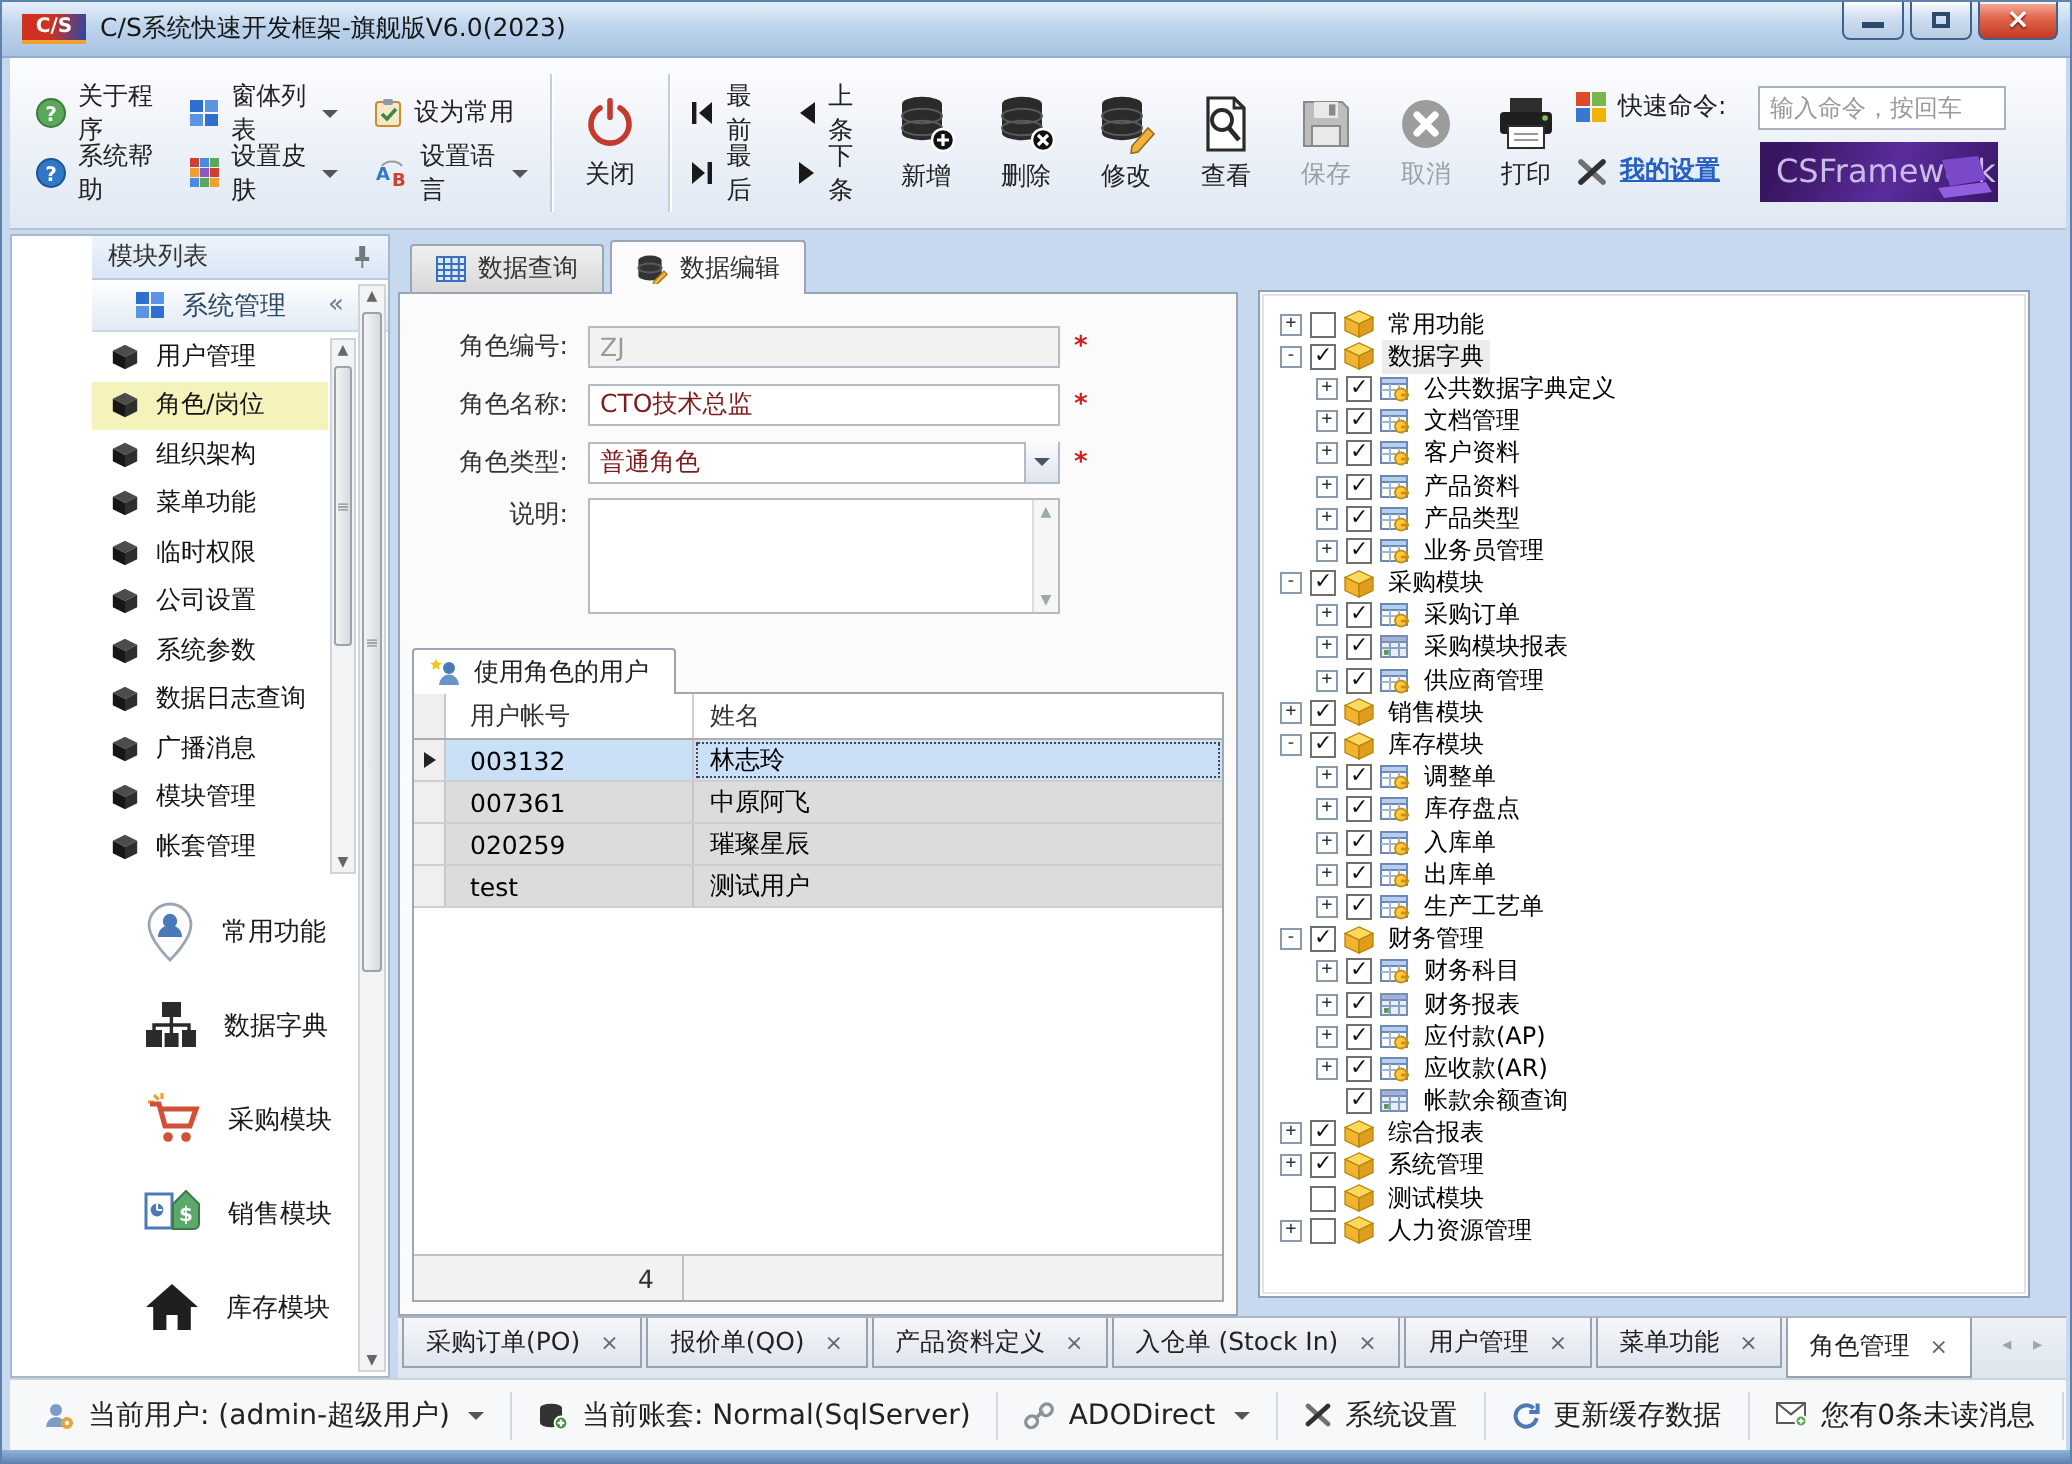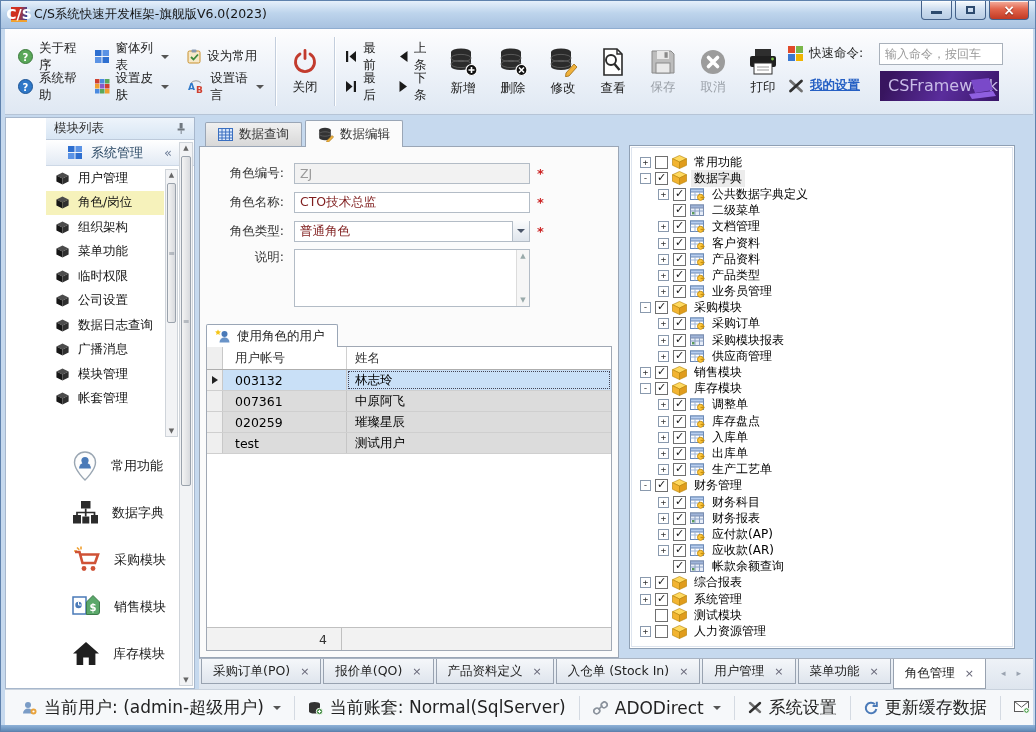--- a/index.html
+++ b/index.html
@@ -3,22 +3,22 @@
 <meta charset="utf-8">
 <style>
   * { margin:0; padding:0; box-sizing:border-box; }
   html,body { width:1036px; height:732px; font-family:"DejaVu Sans","Liberation Sans",sans-serif; }
   .window { position:relative; width:1036px; height:732px; background:#c6d9ee; border:1px solid #5f82ad; overflow:hidden; }
 
   
   .titlebar { position:absolute; left:0; top:0; width:1036px; height:28px;
     background:linear-gradient(#e6f0fb,#bdd4ec 45%,#a8c2e0); border-bottom:1px solid #8fadd0;
     display:flex; align-items:center; padding-left:10px; }
-  .app-logo { width:16px; height:15px; background:linear-gradient(100deg,#d03020 45%,#2848a8); color:#fff;
-    font-size:14px; font-weight:bold; display:flex; align-items:center; justify-content:center;
+  .app-logo { width:32px; height:15px; background:linear-gradient(100deg,#d03020 45%,#2848a8); color:#fff;
+    font-size:10px; font-weight:bold; display:flex; align-items:center; justify-content:center;
     border-bottom:2px solid #f0a030; margin-right:7px; }
   .title-text { font-size:12.5px; color:#161616; }
   .win-controls { position:absolute; right:8px; top:0; display:flex; gap:3px; }
   .winbtn { width:31px; height:19px; border:1px solid #44618a; border-top:none; border-radius:0 0 4px 4px;
     background:linear-gradient(#f7fbfe,#cfdef0 45%,#b7cce4); box-shadow:inset 0 1px 0 rgba(255,255,255,.8);
     display:flex; align-items:center; justify-content:center; }
   .winbtn .bar { width:11px; height:3px; background:#2d4a6e; margin-top:5px; }
   .winbtn .box { width:9px; height:8px; border:2px solid #2d4a6e; }
   .winbtn.close { width:40px; background:linear-gradient(#f4b2a2,#e2654c 45%,#c23a24); }
   .winbtn.close span { color:#fff; font-weight:bold; font-size:14px; line-height:14px; text-shadow:0 1px 1px #7a2012; }
@@ -125,21 +125,21 @@
     background:linear-gradient(#eef2f7,#dee5ee); border-top:1px solid #aab4c2; display:flex; align-items:flex-start; padding-left:2px; }
   .dtab { height:25px; display:flex; align-items:center; gap:10px; padding:0 11px; margin-right:2px;
     border:1px solid #98a2b0; border-top:none; background:linear-gradient(#f5f7fa,#dfe5ed); font-size:12.5px; color:#222; }
   .dtab.active { height:30px; background:#fff; z-index:2; }
   .dtab .x { font-size:11px; color:#667; }
   .dt-arrows { margin-left:auto; margin-right:8px; margin-top:9px; color:#9aa3b0; font-size:9px; letter-spacing:4px; }
 
   
   .statusbar { position:absolute; left:4px; top:688px; width:1028px; height:36px; background:#f6f8fa; border-top:1px solid #c9d2dd;
     display:flex; align-items:center; padding-left:4px; overflow:hidden; }
-  .sitem { display:flex; align-items:center; gap:7px; padding:0 13px; height:24px; border-right:1px solid #d4dae2; font-size:17px; color:#222; white-space:nowrap; }
+  .sitem { display:flex; align-items:center; gap:7px; padding:0 13px; height:24px; border-right:1px solid #d4dae2; font-size:14px; color:#222; white-space:nowrap; }
   .sitem.highlight { color:#cc4433; border-right:none; }
   .bottomstrip { position:absolute; left:0; top:724px; width:1036px; height:8px; background:linear-gradient(#8fb2d8,#527daa); }
 </style>
 </head>
 <body>
 
 <div class="window">
 
   <div class="titlebar">
     <span class="app-logo">C/S</span>
@@ -467,20 +467,30 @@
         </div>
         <div class="sb-item">
           <span class="ic">
             <svg width="13" height="13" viewBox="0 0 16 16">
               <path d="M8 0.5 L15.5 4.2 L8 8 L0.5 4.2 Z" fill="#4c4c4c"></path>
               <path d="M0.5 4.2 L8 8 L8 15.5 L0.5 11.8 Z" fill="#161616"></path>
               <path d="M15.5 4.2 L8 8 L8 15.5 L15.5 11.8 Z" fill="#2e2e2e"></path>
             </svg>
           </span>
           <span>公司设置</span>
+        </div>
+        <div class="sb-item">
+          <span class="ic">
+            <svg width="13" height="13" viewBox="0 0 16 16">
+              <path d="M8 0.5 L15.5 4.2 L8 8 L0.5 4.2 Z" fill="#4c4c4c"></path>
+              <path d="M0.5 4.2 L8 8 L8 15.5 L0.5 11.8 Z" fill="#161616"></path>
+              <path d="M15.5 4.2 L8 8 L8 15.5 L15.5 11.8 Z" fill="#2e2e2e"></path>
+            </svg>
+          </span>
+          <span>系统参数</span>
         </div>
         <div class="sb-item">
           <span class="ic">
             <svg width="13" height="13" viewBox="0 0 16 16">
               <path d="M8 0.5 L15.5 4.2 L8 8 L0.5 4.2 Z" fill="#4c4c4c"></path>
               <path d="M0.5 4.2 L8 8 L8 15.5 L0.5 11.8 Z" fill="#161616"></path>
               <path d="M15.5 4.2 L8 8 L8 15.5 L15.5 11.8 Z" fill="#2e2e2e"></path>
             </svg>
           </span>
           <span>数据日志查询</span>
@@ -717,33 +727,20 @@
               <rect x="0.5" y="1" width="13" height="10.5" fill="#fff" stroke="#6b89b5"></rect>
               <rect x="0.5" y="1" width="13" height="3" fill="#b7cef0" stroke="#6b89b5"></rect>
               <path d="M0.5 7 H13.5 M5 4 V11.5 M9.5 4 V11.5" stroke="#9fb6d8"></path>
               <circle cx="10.5" cy="9.3" r="3" fill="#ffc83d" stroke="#c89010"></circle>
               <rect x="10.5" y="8.8" width="4" height="1.4" fill="#c89010"></rect>
             </svg>
           </span>
           <span class="lbl">公共数据字典定义</span>
         </div>
         <div class="tnode" style="padding-left:22px">
-          <span class="exp hidden"></span>
-          <span class="cb checked"></span>
-          <span class="ic">
-            <svg width="15" height="13">
-              <rect x="0.5" y="1" width="13" height="10.5" fill="#e8eef8" stroke="#7a8db0"></rect>
-              <rect x="0.5" y="1" width="13" height="3" fill="#9fb4d8" stroke="#7a8db0"></rect>
-              <path d="M0.5 7 H13.5 M5 4 V11.5 M9.5 4 V11.5" stroke="#8aa0c4"></path>
-              <rect x="2" y="8" width="2.4" height="2.4" fill="#5a9a5a"></rect>
-            </svg>
-          </span>
-          <span class="lbl">二级菜单</span>
-        </div>
-        <div class="tnode" style="padding-left:22px">
           <span class="exp">+</span>
           <span class="cb checked"></span>
           <span class="ic">
             <svg width="15" height="13">
               <rect x="0.5" y="1" width="13" height="10.5" fill="#fff" stroke="#6b89b5"></rect>
               <rect x="0.5" y="1" width="13" height="3" fill="#b7cef0" stroke="#6b89b5"></rect>
               <path d="M0.5 7 H13.5 M5 4 V11.5 M9.5 4 V11.5" stroke="#9fb6d8"></path>
               <circle cx="10.5" cy="9.3" r="3" fill="#ffc83d" stroke="#c89010"></circle>
               <rect x="10.5" y="8.8" width="4" height="1.4" fill="#c89010"></rect>
             </svg>

